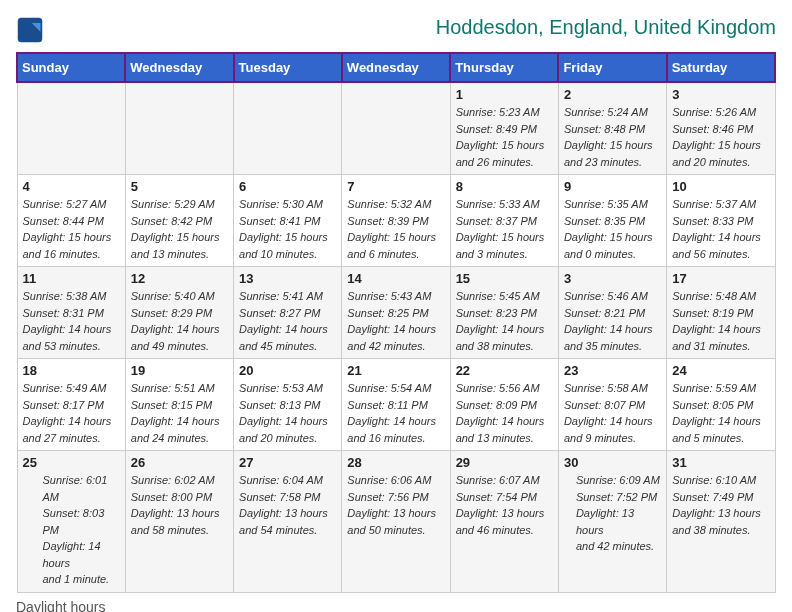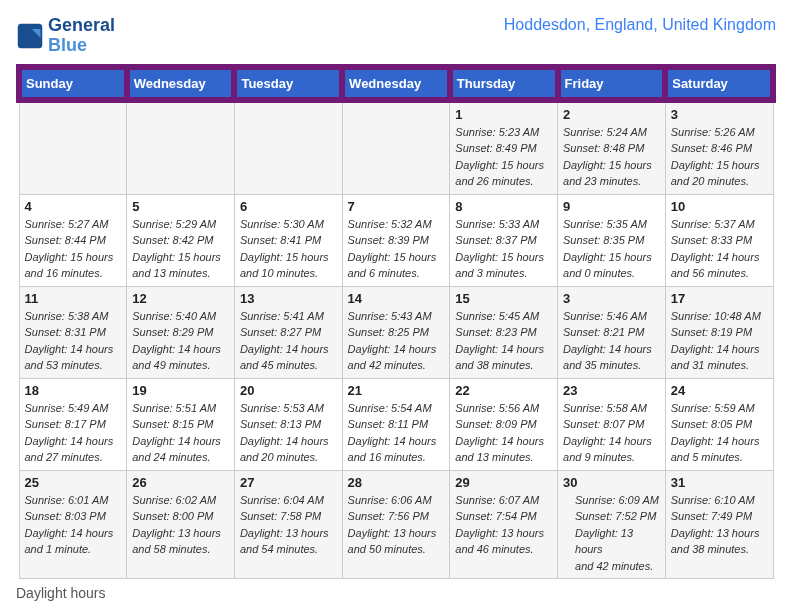--- a/index.html
+++ b/index.html
@@ -33,36 +33,36 @@
     }
     .title-block {
       text-align: right;
     }
     .main-title {
       font-size: 36px;
       font-weight: bold;
       color: #222;
     }
     .subtitle {
-      font-size: 16px;
-      color: #3b82f6;
+      font-size: 20px;
+      color: #0f766e;
     }
     table {
       width: 100%;
       border-collapse: collapse;
       table-layout: fixed;
     }
     thead tr th {
       background-color: #3366cc;
       color: #fff;
       font-size: 13px;
       font-weight: bold;
       padding: 6px 4px;
       text-align: left;
-      border: 6px solid #701a75;
+      border: 2px solid #701a75;
     }
     tbody tr td {
       border: 1px solid #ccc;
       vertical-align: top;
       padding: 4px 5px;
       font-size: 10.5px;
       color: #333;
       height: 90px;
       background: #fff;
     }
@@ -95,24 +95,20 @@
   </style>
 </head>
 <body>
 
 <div class="header">
   <div class="logo">
     <svg class="logo-icon" viewBox="0 0 32 32">
       <rect x="2" y="2" width="28" height="28" rx="4" fill="#1a4d8f"></rect>
       <polygon points="18,8 28,8 28,18" fill="#4a90d9"></polygon>
     </svg>
-    <div class="logo-text">
-      <div>General</div>
-      <div style="color:#4a90d9">Blue</div>
-    </div>
   </div>
   <div class="title-block">
     <div class="subtitle">Hoddesdon, England, United Kingdom</div>
   </div>
 </div>
 
 <table>
   <thead>
     <tr id="header-row">
         <th>Sunday</th>
@@ -241,21 +237,21 @@
         </td>
         <td>
           <span class="day-number">3</span>
           <div class="day-info" style="white-space: pre-line;">Sunrise: 5:46 AM
 Sunset: 8:21 PM
 Daylight: 14 hours
 and 35 minutes.</div>
         </td>
         <td>
           <span class="day-number">17</span>
-          <div class="day-info" style="white-space: pre-line;">Sunrise: 10:48 AM
+          <div class="day-info" style="white-space: pre-line;">Sunrise: 5:48 AM
 Sunset: 8:19 PM
 Daylight: 14 hours
 and 31 minutes.</div>
         </td>
       </tr>
       <tr>
         <td>
           <span class="day-number">18</span>
           <div class="day-info" style="white-space: pre-line;">Sunrise: 5:49 AM
 Sunset: 8:17 PM
@@ -301,21 +297,21 @@
           <span class="day-number">24</span>
           <div class="day-info" style="white-space: pre-line;">Sunrise: 5:59 AM
 Sunset: 8:05 PM
 Daylight: 14 hours
 and 5 minutes.</div>
         </td>
       </tr>
       <tr>
         <td>
           <span class="day-number">25</span>
-          <div class="day-info" style="white-space: pre-line;">Sunrise: 6:01 AM
+          <div class="day-info" style="white-space: pre-line; margin-left: 20px;">Sunrise: 6:01 AM
 Sunset: 8:03 PM
 Daylight: 14 hours
 and 1 minute.</div>
         </td>
         <td>
           <span class="day-number">26</span>
           <div class="day-info" style="white-space: pre-line;">Sunrise: 6:02 AM
 Sunset: 8:00 PM
 Daylight: 13 hours
 and 58 minutes.</div>

